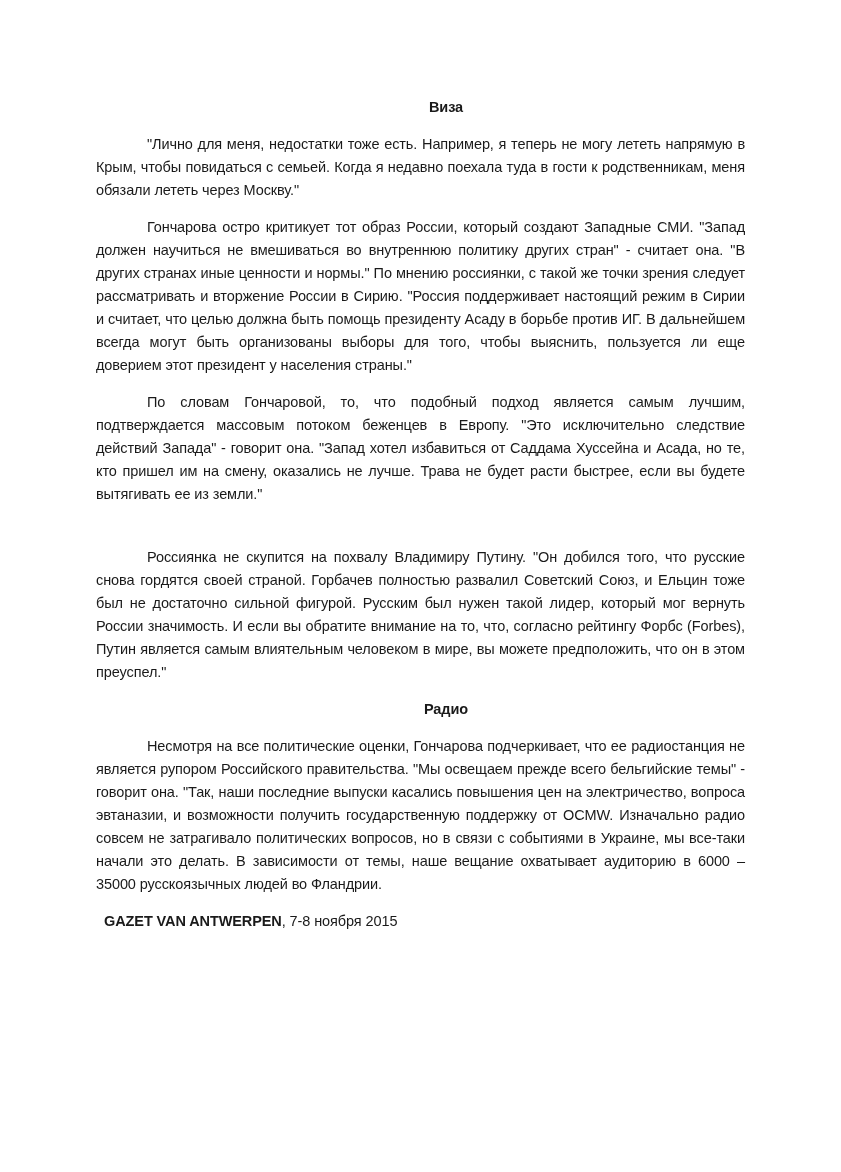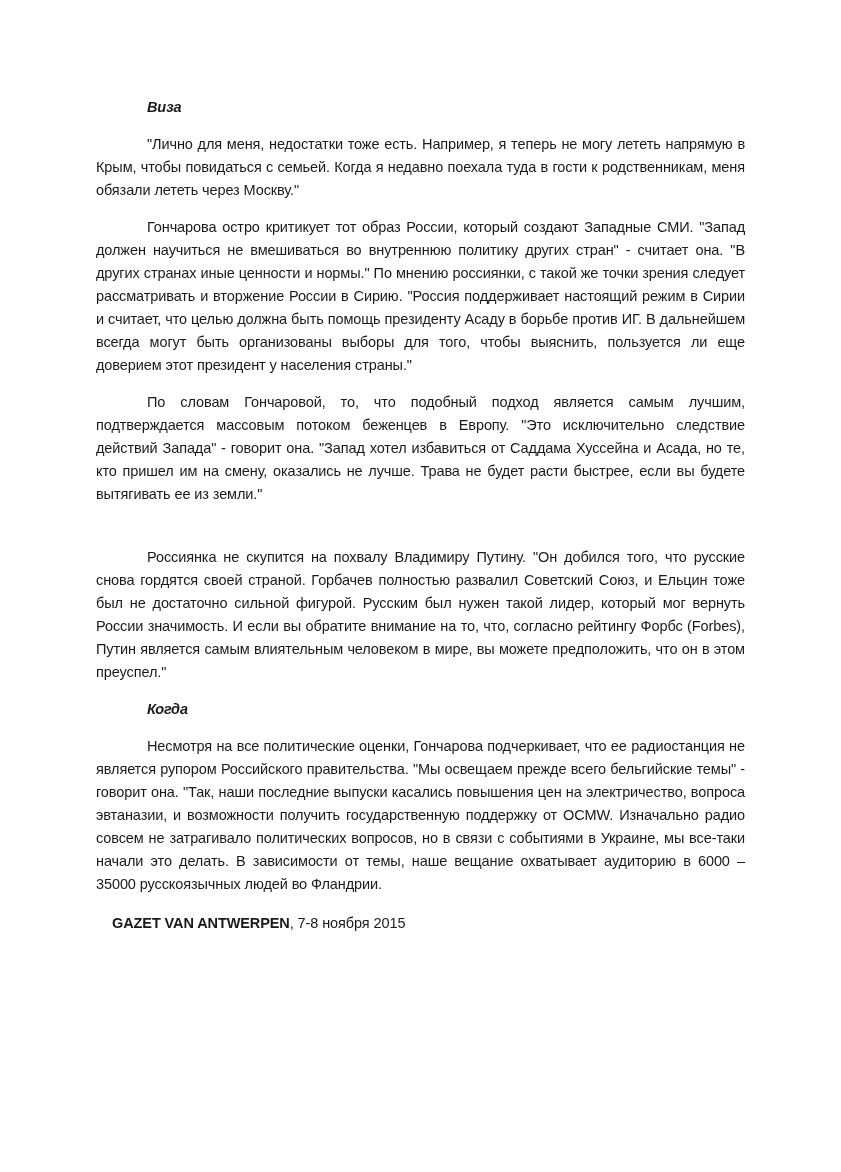--- a/index.html
+++ b/index.html
@@ -16,36 +16,35 @@
     font-family: "Liberation Sans", sans-serif;
     font-size: 14.5px;
     letter-spacing: -0.1px;
     line-height: 23px;
     color: #1a1a1a;
   }
   .heading {
     margin: 0 0 14px 0;
     font-weight: bold;
     text-indent: 51px;
-    text-align: left;
-    font-style: italic;
+    text-align: center;
   }
   .para {
     margin: 0 0 14px 0;
     text-align: justify;
     text-indent: 51px;
   }
   .blank-gap { height: 26px; }
   .footer-author {
     margin: 36px 0 17px 0;
     text-indent: 0;
     text-align: left;
   }
   .footer-source {
-    margin: 16px;
+    margin: 8px;
     text-indent: 0;
     text-align: left;
   }
   .source-name { font-weight: bold; }
 </style>
 </head>
 <body>
 
 <div class="page">
   <div class="content">
@@ -56,21 +55,21 @@
 
     <p class="para">Гончарова остро критикует тот образ России, который создают Западные СМИ. "Запад должен научиться не вмешиваться во внутреннюю политику других стран" - считает она. "В других странах иные ценности и нормы." По мнению россиянки, с такой же точки зрения следует рассматривать и вторжение России в Сирию. "Россия поддерживает настоящий режим в Сирии и считает, что целью должна быть помощь президенту Асаду в борьбе против ИГ. В дальнейшем всегда могут быть организованы выборы для того, чтобы выяснить, пользуется ли еще доверием этот президент у населения страны."</p>
 
     <p class="para">По словам Гончаровой, то, что подобный подход является самым лучшим, подтверждается массовым потоком беженцев в Европу. "Это исключительно следствие действий Запада" - говорит она. "Запад хотел избавиться от Саддама Хуссейна и Асада, но те, кто пришел им на смену, оказались не лучше. Трава не будет расти быстрее, если вы будете вытягивать ее из земли."</p>
 
     <div class="blank-gap"></div>
 
 
     <p class="para">Россиянка не скупится на похвалу Владимиру Путину. "Он добился того, что русские снова гордятся своей страной. Горбачев полностью развалил Советский Союз, и Ельцин тоже был не достаточно сильной фигурой. Русским был нужен такой лидер, который мог вернуть России значимость. И если вы обратите внимание на то, что, согласно рейтингу Форбс (Forbes), Путин является самым влиятельным человеком в мире, вы можете предположить, что он в этом преуспел."</p>
 
-    <p class="heading">Когда</p>
+    <p class="heading">Радио</p>
 
     <p class="para">Несмотря на все политические оценки, Гончарова подчеркивает, что ее радиостанция не является рупором Российского правительства. "Мы освещаем прежде всего бельгийские темы" - говорит она. "Так, наши последние выпуски касались повышения цен на электричество, вопроса эвтаназии, и возможности получить государственную поддержку от OCMW. Изначально радио совсем не затрагивало политических вопросов, но в связи с событиями в Украине, мы все-таки начали это делать. В зависимости от темы, наше вещание охватывает аудиторию в 6000 – 35000 русскоязычных людей во Фландрии.</p>
 
 
     <p class="footer-source"><span class="source-name">GAZET VAN ANTWERPEN</span><span>, 7-8 ноября 2015</span></p>
 
   </div>
 </div>
 
 </body></html>

